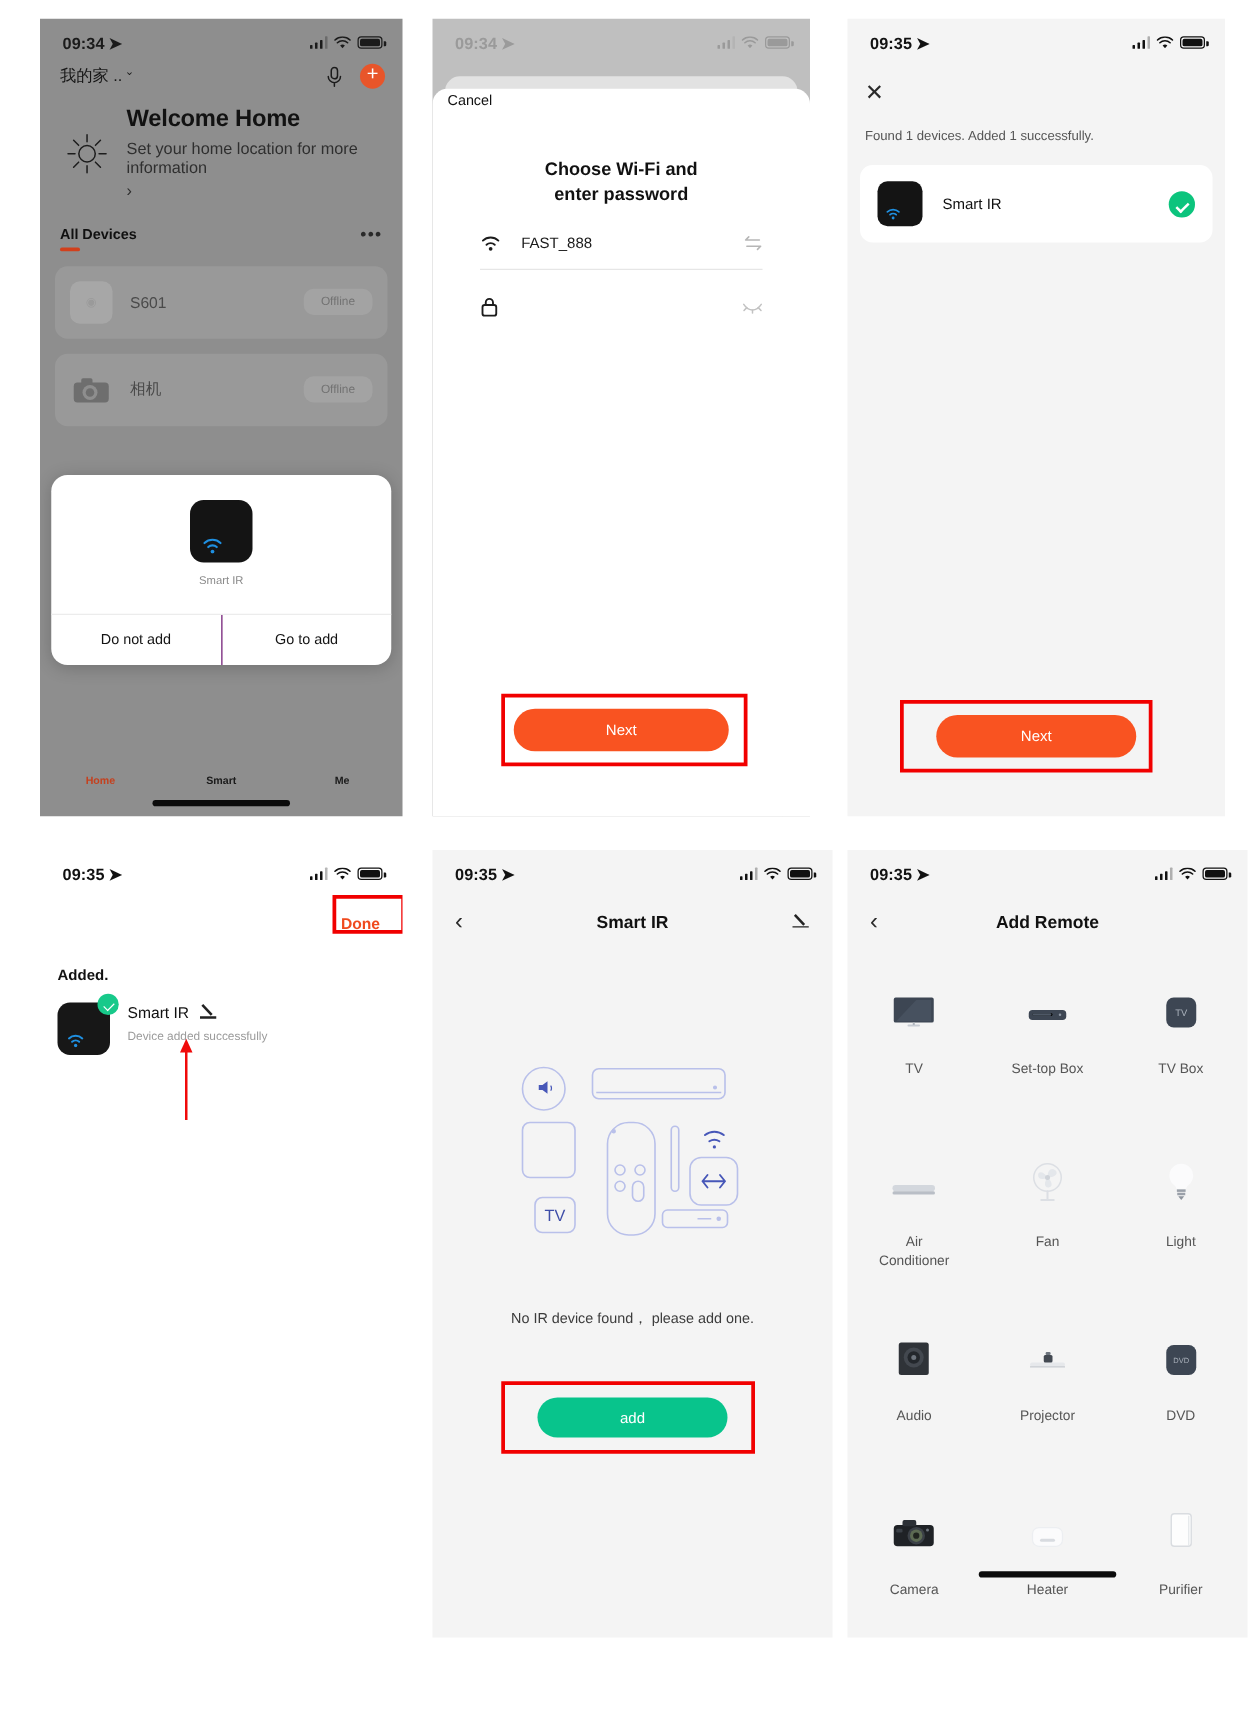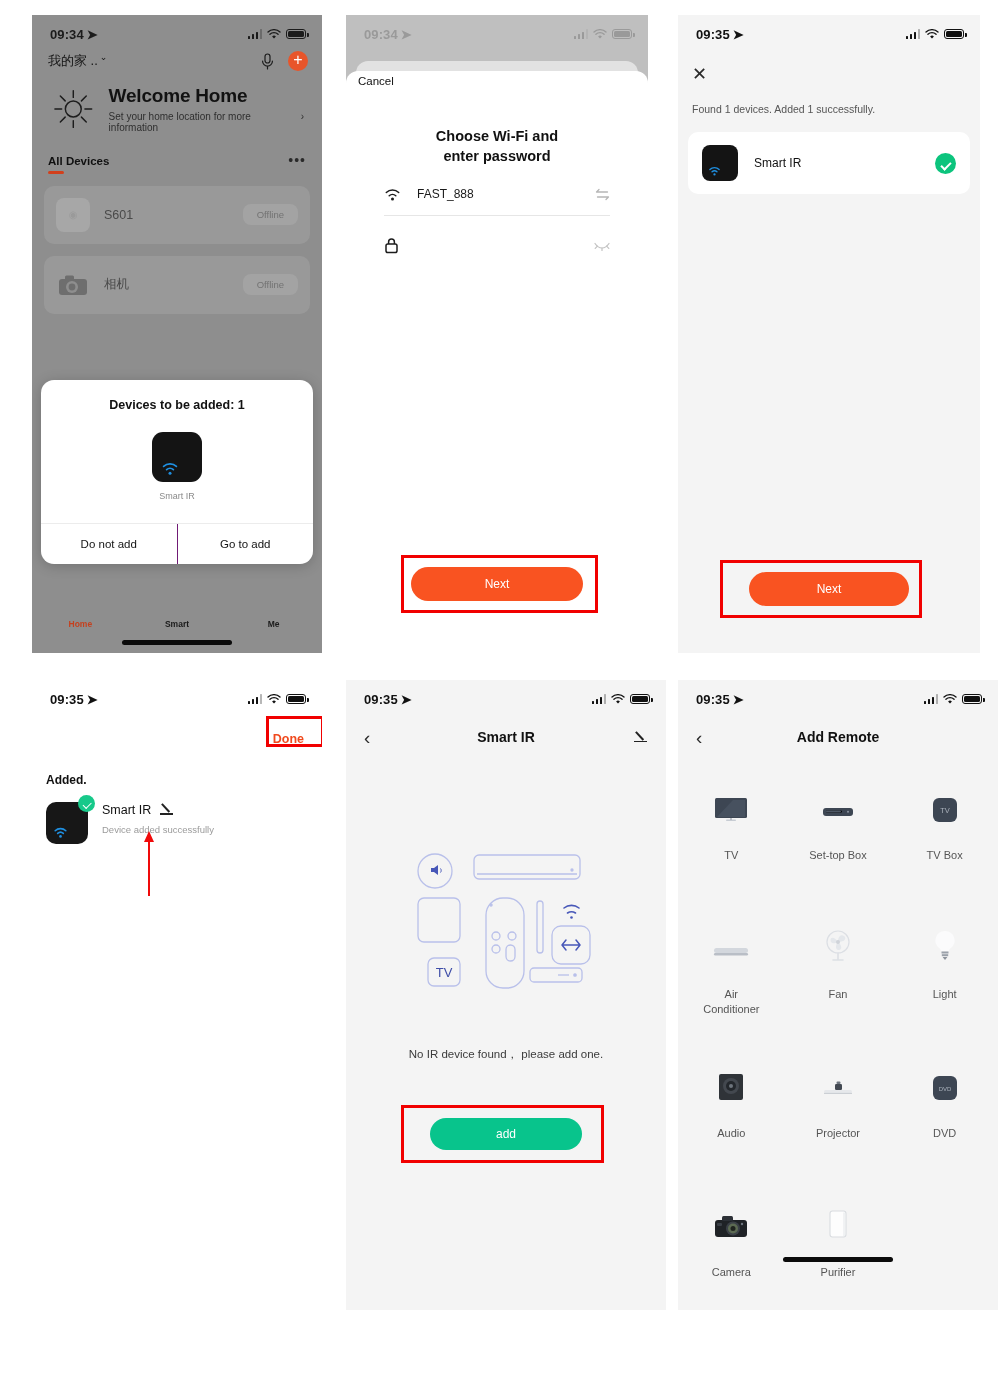--- a/index.html
+++ b/index.html
@@ -33,21 +33,21 @@
   
   #p1 { left: 32px; top: 15px; width: 290px; height: 638px; background: #8e8e8e; }
   #p1 .statusbar { color: #1b1b1b; }
   #p1 .topbar { display:flex; align-items:center; justify-content:space-between; padding: 6px 14px 0 16px;}
   #p1 .homename { font-size: 13px; color:#161616; font-weight:500; display:flex; gap:2px;}
   #p1 .topicons { display:flex; align-items:center; gap: 14px;}
   .plusbtn { width: 20px; height: 20px; border-radius: 50%; background:#e8552a; color:#fff;
              font-size:16px; line-height:18px; text-align:center; font-weight: 300;}
   #p1 .welcome { display:flex; align-items:center; gap:14px; padding: 14px 18px 0 20px;}
   #p1 .wtitle { font-size: 19px; font-weight: bold; color:#121212; letter-spacing:-.2px;}
-  #p1 .wsub { font-size: 10px; color:#2f2f2f; margin-top:4px; display:flex; gap:4px;}
+  #p1 .wsub { font-size: 13px; color:#2f2f2f; margin-top:4px; display:flex; gap:4px;flex-direction:column;}
   #p1 .alldev { display:flex; justify-content:space-between; align-items:flex-start; padding: 22px 16px 0 16px; }
   #p1 .alldev .lbl { font-size: 11.5px; font-weight:bold; color:#101010;}
   #p1 .underline { width: 16px; height:2.5px; background:#d2401c; border-radius:2px; margin-top:4px;}
   #p1 .dots { font-size:14px; color:#2a2a2a; letter-spacing:1px; line-height:10px;}
   #p1 .devcard { margin: 12px 12px 0 12px; background: rgba(255,255,255,.10); border-radius:10px;
                  height: 58px; display:flex; align-items:center; padding: 0 12px; gap: 14px;}
   #p1 .devthumb { width:34px; height:34px; border-radius:8px; background: rgba(255,255,255,.14);
                   display:flex;align-items:center;justify-content:center; color:#9a9a9a; font-size:10px;}
   #p1 .devname { font-size: 12.5px; color:#4a4a4a; font-weight:500; flex:1;}
   #p1 .devstate { font-size:9.5px; color:#727272; background: rgba(255,255,255,.10);
@@ -220,21 +220,20 @@
             <rect x="7" y="1.5" width="9" height="5" rx="1.5" fill="#6e6e6e"></rect>
             <circle cx="14" cy="13" r="6" fill="#8e8e8e"></circle>
             <circle cx="14" cy="13" r="3.4" fill="#6e6e6e"></circle>
           </svg>
     </div>
     <div class="devname">相机</div>
     <div class="devstate">Offline</div>
   </div>
 
   <div class="modal">
-    <div class="mtitle">Devices to be added: 1</div>
     <div class="mbody">
       <div class="irbox">
         <svg class="wifi" width="18" height="13" viewBox="0 0 18 13">
           <circle cx="9" cy="11.2" r="1.5" fill="#1f8fe0"></circle>
           <path d="M5.6 7.6a5 5 0 0 1 6.8 0" stroke="#1f8fe0" stroke-width="1.7" fill="none" stroke-linecap="round"></path>
           <path d="M2.6 4.4a9.3 9.3 0 0 1 12.8 0" stroke="#1f8fe0" stroke-width="1.7" fill="none" stroke-linecap="round"></path>
         </svg>
       </div>
       <div class="mdev">Smart IR</div>
     </div>
@@ -611,20 +610,29 @@
               <circle cx="20" cy="15.5" r="7" fill="#3b4047"></circle>
               <circle cx="20" cy="15.5" r="5" fill="#5c6a52"></circle>
               <circle cx="20" cy="15.5" r="2.5" fill="#20241f"></circle>
               <rect x="4" y="10" width="5" height="3" rx="1" fill="#3b4047"></rect>
               <circle cx="29" cy="11" r="1.2" fill="#6f767f"></circle>
             </svg>
       </div>
       <div class="cl">Camera</div>
     </div>
 
+    <div class="cell">
+      <div class="ic">
+        <svg width="34" height="26" viewBox="0 0 34 26">
+              <rect x="5" y="7" width="24" height="15" rx="5" fill="#fbfbfc" stroke="#eceef1" stroke-width="1"></rect>
+              <rect x="11" y="16" width="12" height="2.4" rx="1.2" fill="#d8dbe0"></rect>
+            </svg>
+      </div>
+      <div class="cl">Heater</div>
+    </div>
 
     <div class="cell">
       <div class="ic">
         <svg width="26" height="32" viewBox="0 0 26 32">
               <rect x="5" y="2" width="16" height="26" rx="2.5" fill="#fdfdfd" stroke="#d9dce0" stroke-width="1.1"></rect>
               <path d="M19 3.5v24" stroke="#e4e7ea" stroke-width="1"></path>
             </svg>
       </div>
       <div class="cl">Purifier</div>
     </div>

